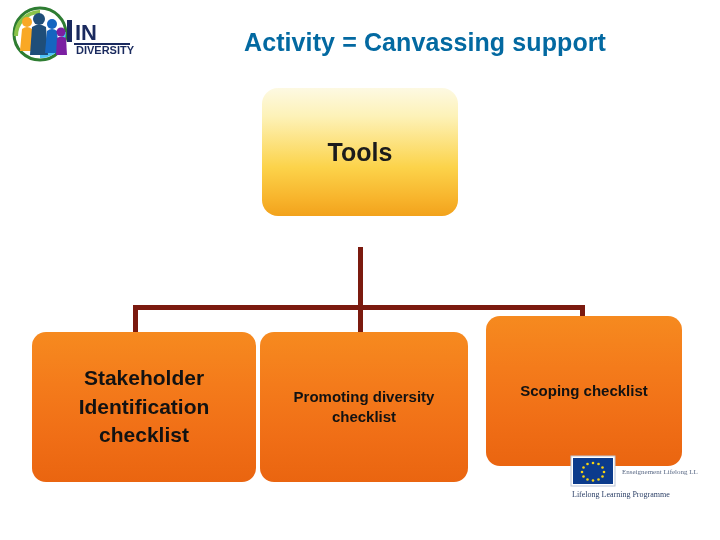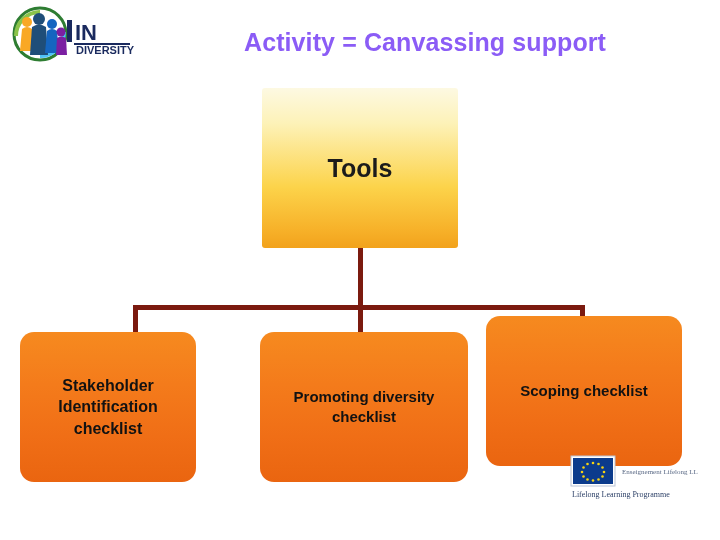--- a/index.html
+++ b/index.html
@@ -26,21 +26,21 @@
 
   
   #page-title {
     position: absolute;
     left: 160px;
     top: 28px;
     width: 530px;
     text-align: center;
     font-size: 25px;
     font-weight: bold;
-    color: #8b5cf6;
+    color: #0369a1;
     letter-spacing: 0.1px;
   }
 
   
   .connector {
     position: absolute;
     background: #7b1a0f;
   }
   #conn-vert-main {
     left: 358px;
@@ -80,42 +80,42 @@
     align-items: center;
     justify-content: center;
     text-align: center;
     box-sizing: border-box;
   }
 
   #node-tools {
     left: 262px;
     top: 88px;
     width: 196px;
-    height: 160px;
-    border-radius: 3px;
+    height: 128px;
+    border-radius: 16px;
     background: linear-gradient(to bottom, #fdf9e2 0%, #fdf2b8 22%, #fcd34a 62%, #f7b22a 88%, #f2a21c 100%);
     font-size: 25px;
     font-weight: bold;
     color: #1b1b1b;
   }
 
   .leaf {
     height: 150px;
     border-radius: 14px;
     background: linear-gradient(to bottom, #f68a1f 0%, #f47b1b 35%, #f06e16 70%, #ea6510 100%);
     color: #121212;
     font-weight: bold;
     line-height: 1.35;
   }
 
   #node-stakeholder {
-    left: 20px;
+    left: 32px;
     top: 332px;
-    width: 176px;
-    font-size: 16px;
+    width: 224px;
+    font-size: 21px;
   }
   #node-promoting {
     left: 260px;
     top: 332px;
     width: 208px;
     font-size: 15px;
   }
   #node-scoping {
     left: 486px;
     top: 316px;

